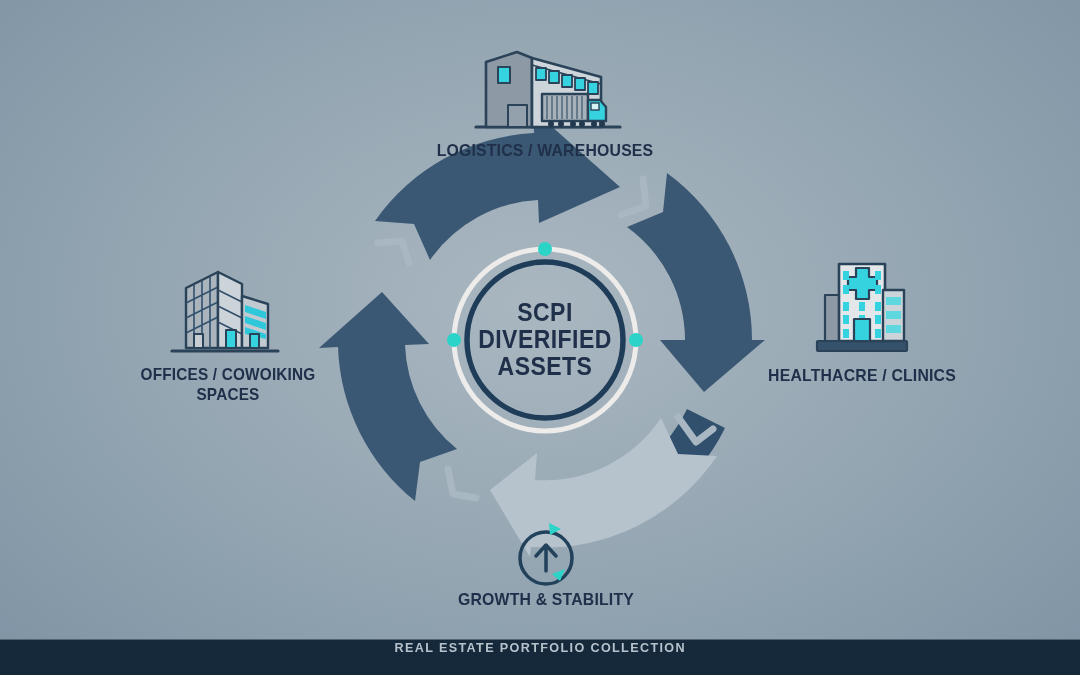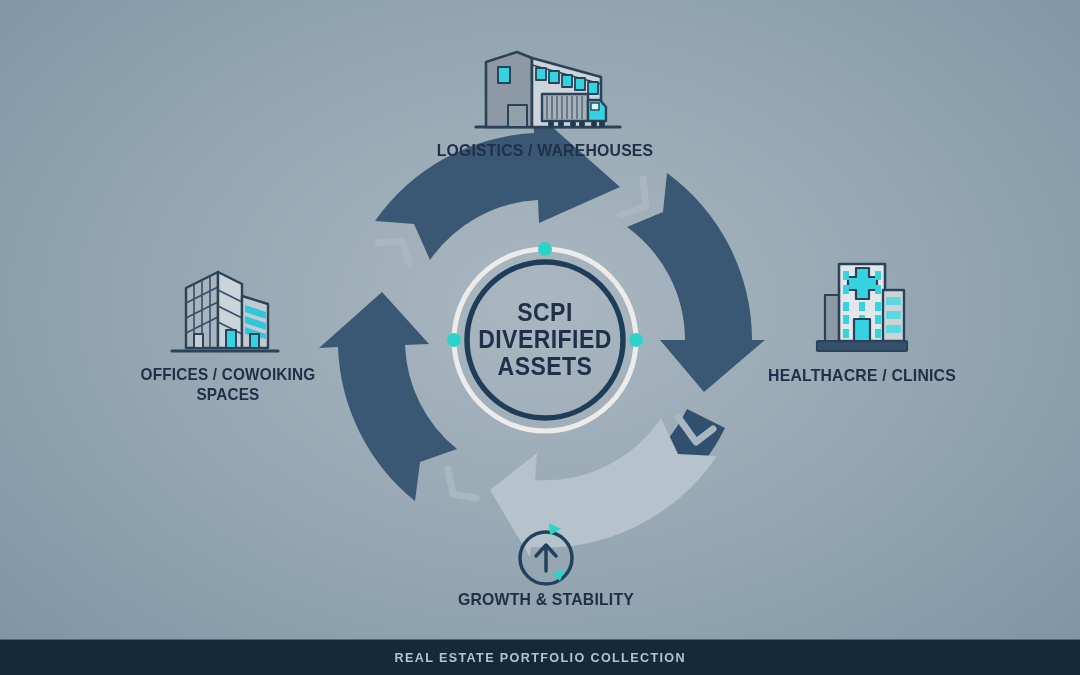--- a/index.html
+++ b/index.html
@@ -19,21 +19,21 @@
   .node-label.two-line{white-space:normal;}
   .center-text{
     position:absolute;left:455px;top:299px;width:180px;text-align:center;
     font-weight:bold;color:var(--label-text);font-size:25px;line-height:27px;
     letter-spacing:.5px;transform:scaleX(.92);
   }
   .footer-bar{
     position:absolute;left:0;bottom:0;width:1080px;height:35px;
     background:var(--footer-bg);
     border-top:1px solid rgba(200,212,221,.35);
-    display:flex;align-items:center;justify-content:center;
+    display:flex;align-items:flex-start;justify-content:center;
   }
   .footer-text{
     color:var(--footer-text);font-size:13px;font-weight:bold;
     letter-spacing:1.4px;transform:scaleX(.97);
   }
   .ol{stroke:var(--icon-outline);stroke-linejoin:round;stroke-linecap:round;}
   .f-teal{fill:var(--icon-teal);}
   .thin{stroke-width:1.5;}
 </style>
 </head>

